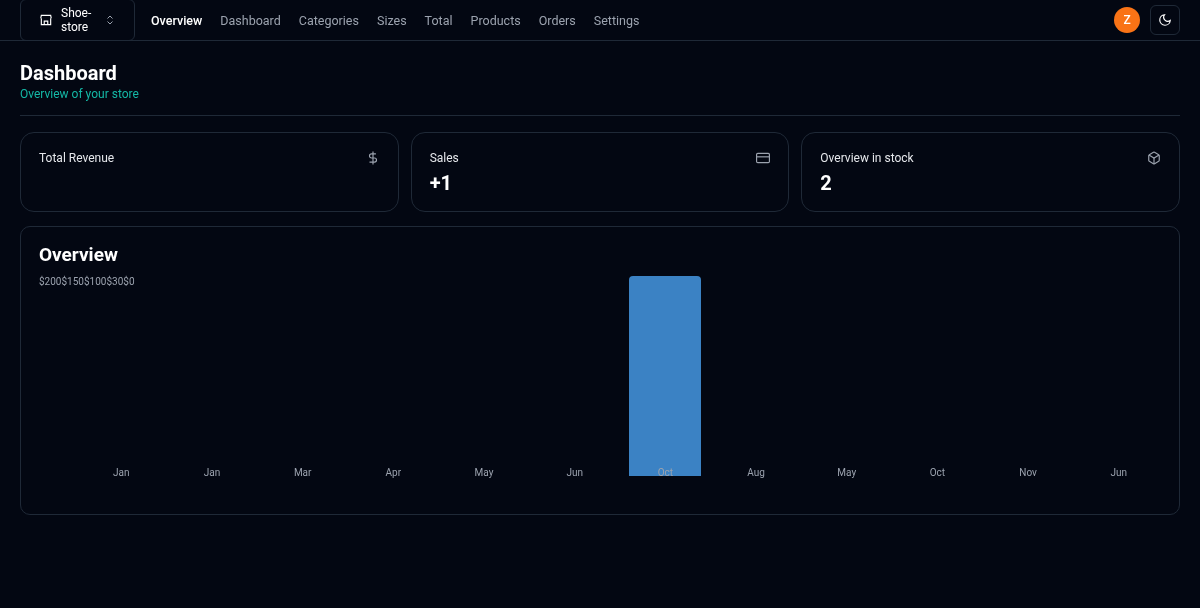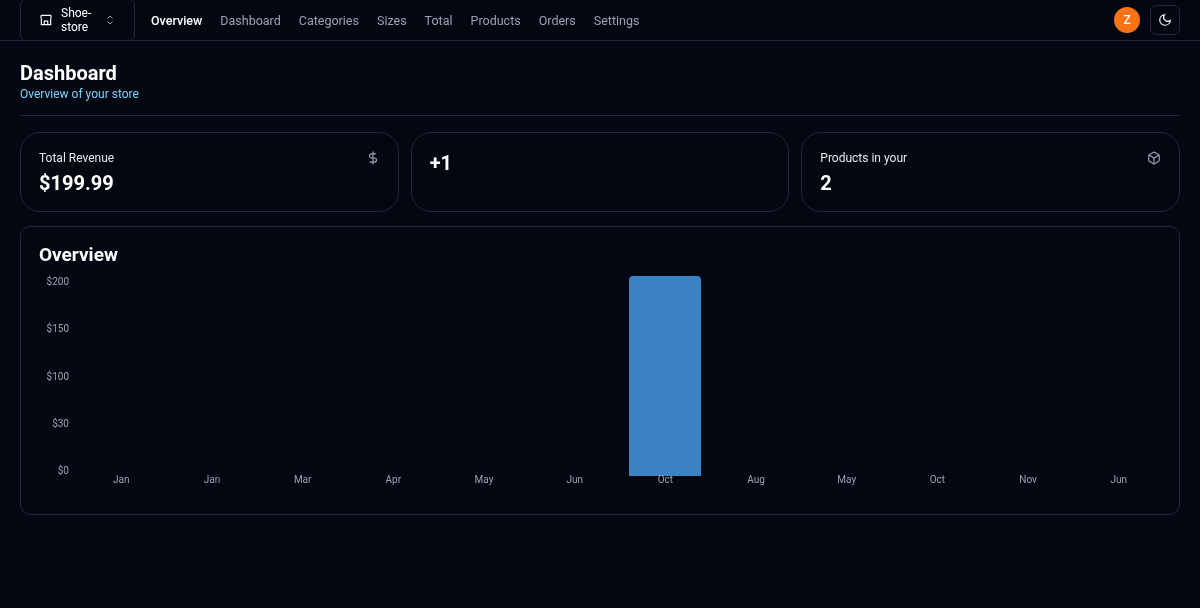--- a/index.html
+++ b/index.html
@@ -67,30 +67,30 @@
   border-radius: 6px;
   display: flex;
   align-items: center;
   justify-content: center;
   cursor: pointer;
 }
 .content {
   padding: 20px;
 }
 .page-title { font-size: 20px; font-weight: 700; }
-.page-sub { font-size: 12px; color: #7dd3fc; margin-top: 2px; }
+.page-sub { font-size: 12px; color: #14b8a6; margin-top: 2px; }
 .divider { height: 1px; background: #1f2937; margin: 14px 0 16px; }
 .cards {
   display: grid;
   grid-template-columns: 1fr 1fr 1fr;
   gap: 12px;
 }
 .card {
   border: 1px solid #1f2937;
-  border-radius: 20px;
+  border-radius: 14px;
   padding: 18px 18px 16px;
 }
 .card-head {
   display: flex;
   justify-content: space-between;
   align-items: center;
   margin-bottom: 6px;
 }
 .card-label { font-size: 12px; color: #e5e7eb; }
 .card-icon { color: #9ca3af; }
@@ -103,21 +103,20 @@
 }
 .chart-title { font-size: 19px; font-weight: 700; margin-bottom: 10px; }
 .chart-wrap { position: relative; height: 220px; }
 .y-ticks {
   position: absolute;
   left: 0;
   top: 0;
   bottom: 20px;
   width: 30px;
   display: flex;
-  flex-direction: column;
   justify-content: space-between;
 }
 .y-tick { font-size: 10px; color: #9ca3af; text-align: right; }
 .plot {
   position: absolute;
   left: 40px;
   right: 0;
   top: 0;
   bottom: 20px;
   display: flex;
@@ -130,21 +129,21 @@
 }
 .bar {
   width: 80%;
   background: #3b82c4;
   border-radius: 4px 4px 0 0;
 }
 .x-ticks {
   position: absolute;
   left: 40px;
   right: 0;
-  bottom: 4px;
+  bottom: 11px;
   height: 18px;
   display: flex;
   gap: 6px;
 }
 .x-tick {
   flex: 1;
   text-align: center;
   font-size: 10px;
   color: #9ca3af;
 }
@@ -207,28 +206,36 @@
     <div class="card">
       <div class="card-head">
         <span class="card-label">Total Revenue</span>
         <span class="card-icon">
           <svg width="14" height="14" viewBox="0 0 24 24" fill="none" stroke="currentColor" stroke-width="2">
               <line x1="12" y1="1" x2="12" y2="23"></line>
               <path d="M17 5H9.5a3.5 3.5 0 000 7h5a3.5 3.5 0 010 7H6"></path>
             </svg>
         </span>
       </div>
-      <div class="card-value">$199.99</div>
-    </div>
-    <div class="card">
-      <div class="card-value">+1</div>
     </div>
     <div class="card">
       <div class="card-head">
-        <span class="card-label">Products in your</span>
+        <span class="card-label">Sales</span>
+        <span class="card-icon">
+          <svg width="14" height="14" viewBox="0 0 24 24" fill="none" stroke="currentColor" stroke-width="2">
+              <rect x="1" y="4" width="22" height="16" rx="2"></rect>
+              <line x1="1" y1="10" x2="23" y2="10"></line>
+            </svg>
+        </span>
+      </div>
+      <div class="card-value">+1</div>
+    </div>
+    <div class="card">
+      <div class="card-head">
+        <span class="card-label">Overview in stock</span>
         <span class="card-icon">
           <svg width="14" height="14" viewBox="0 0 24 24" fill="none" stroke="currentColor" stroke-width="2">
               <path d="M21 16V8a2 2 0 00-1-1.73l-7-4a2 2 0 00-2 0l-7 4A2 2 0 003 8v8a2 2 0 001 1.73l7 4a2 2 0 002 0l7-4A2 2 0 0021 16z"></path>
               <polyline points="3.27 6.96 12 12.01 20.73 6.96"></polyline>
               <line x1="12" y1="22.08" x2="12" y2="12"></line>
             </svg>
         </span>
       </div>
       <div class="card-value">2</div>
     </div>

